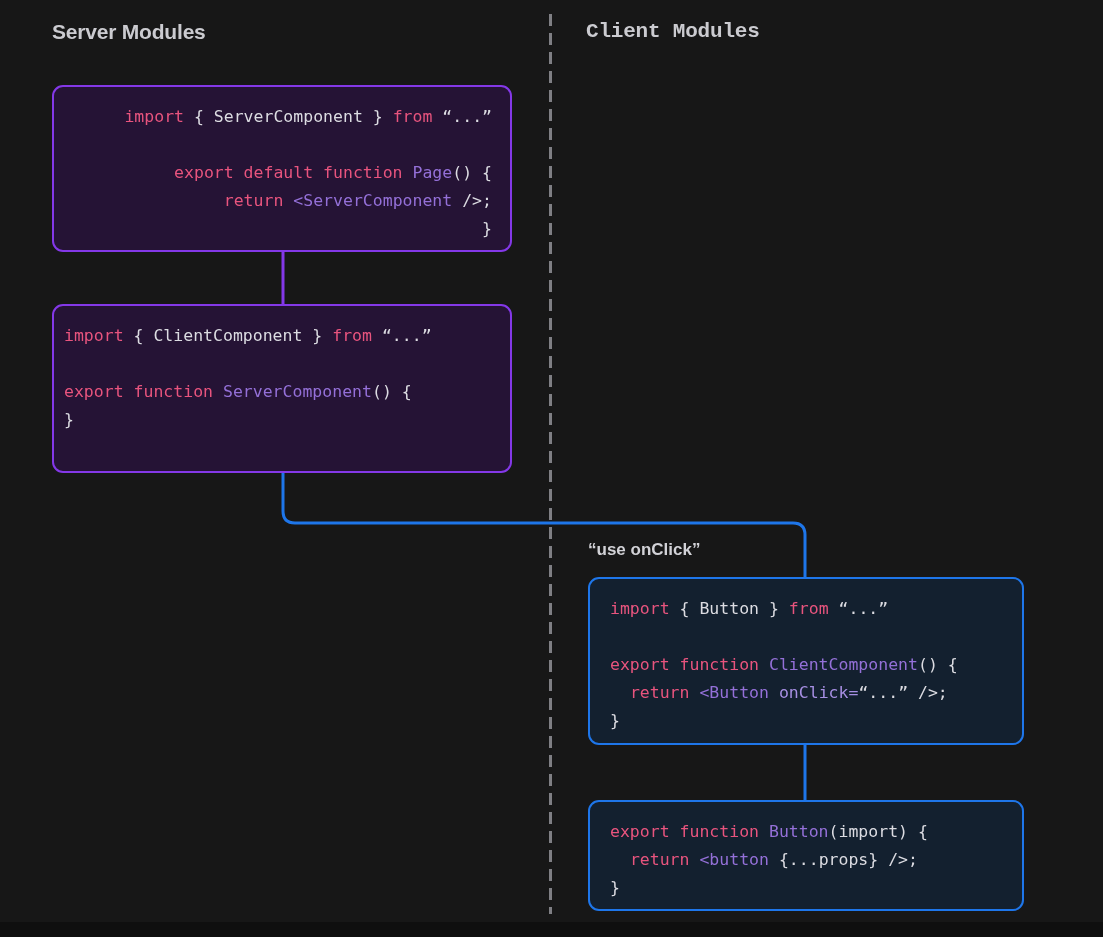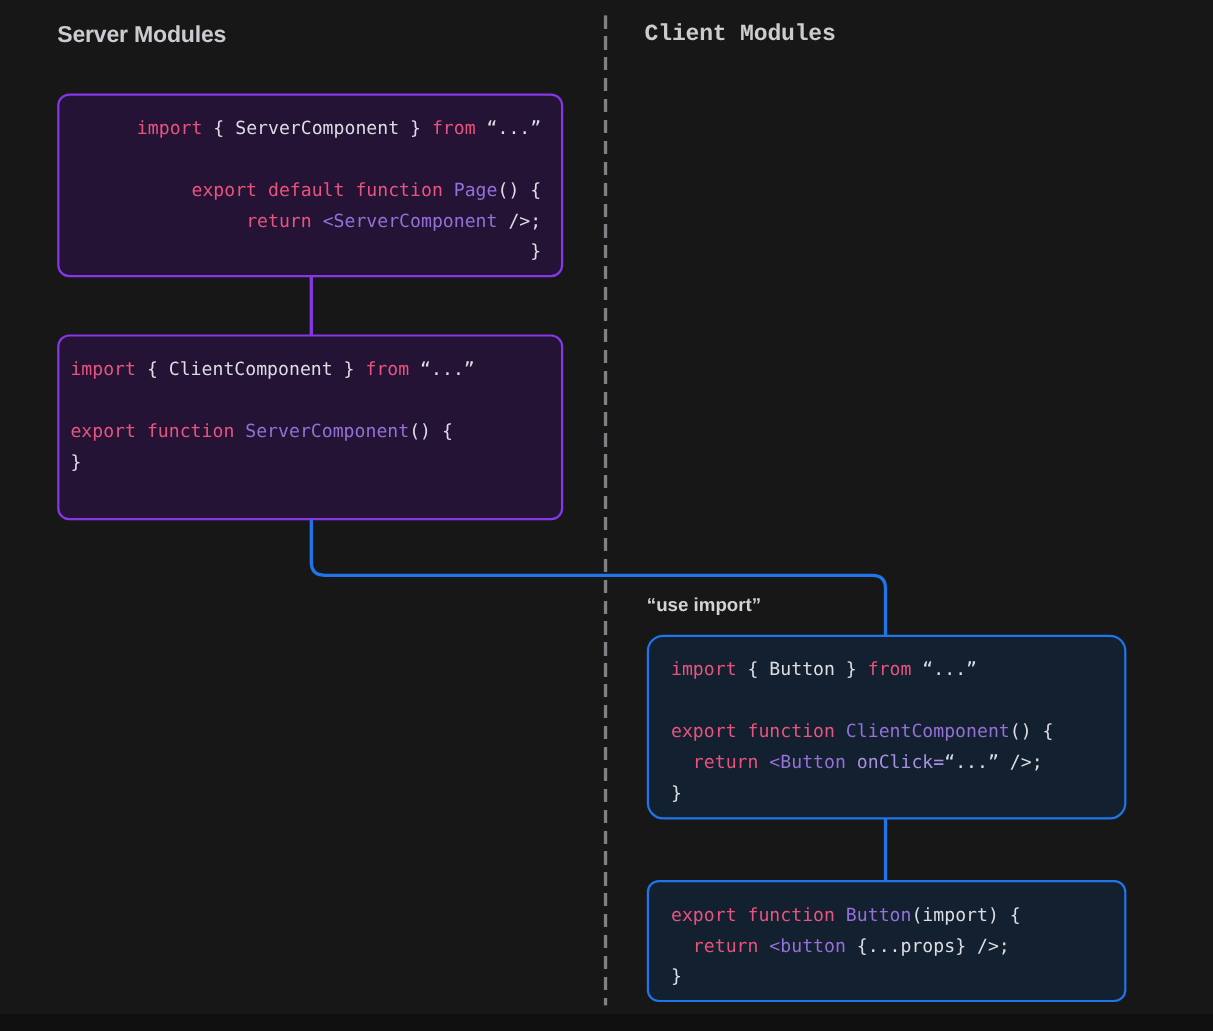--- a/index.html
+++ b/index.html
@@ -107,23 +107,23 @@
       <div class="code-line"><span style="color: rgb(220, 220, 226);">}</span></div>
     </div>
 
   <div class="code-box box-servercomponent" style="border-color: rgb(132, 56, 232); background: rgb(37, 19, 53);">
       <div class="code-line"><span style="color: rgb(232, 84, 126);">import</span><span style="color: rgb(220, 220, 226);"> { ClientComponent } </span><span style="color: rgb(232, 84, 126);">from</span><span style="color: rgb(220, 220, 226);"> “...”</span></div>
       <div class="code-line">&nbsp;</div>
       <div class="code-line"><span style="color: rgb(232, 84, 126);">export function</span><span style="color: rgb(220, 220, 226);"> </span><span style="color: rgb(148, 112, 216);">ServerComponent</span><span style="color: rgb(220, 220, 226);">() {</span></div>
       <div class="code-line"><span style="color: rgb(220, 220, 226);">}</span></div>
     </div>
 
-  <div class="use-client-label" style="color: rgb(210, 210, 215);">“use import”</div>
+  <div class="use-client-label" style="color: rgb(210, 210, 215);">“use onClick”</div>
 
-  <div class="code-box box-clientcomponent" style="border-color: rgb(30, 118, 234); background: rgb(19, 32, 47); border-radius: 15px;">
+  <div class="code-box box-clientcomponent" style="border-color: rgb(30, 118, 234); background: rgb(19, 32, 47);">
       <div class="code-line"><span style="color: rgb(232, 84, 126);">import</span><span style="color: rgb(220, 220, 226);"> { Button } </span><span style="color: rgb(232, 84, 126);">from</span><span style="color: rgb(220, 220, 226);"> “...”</span></div>
       <div class="code-line">&nbsp;</div>
       <div class="code-line"><span style="color: rgb(232, 84, 126);">export function</span><span style="color: rgb(220, 220, 226);"> </span><span style="color: rgb(148, 112, 216);">ClientComponent</span><span style="color: rgb(220, 220, 226);">() {</span></div>
       <div class="code-line"><span style="color: rgb(220, 220, 226);">  </span><span style="color: rgb(232, 84, 126);">return</span><span style="color: rgb(220, 220, 226);"> </span><span style="color: rgb(148, 112, 216);">&lt;Button</span><span style="color: rgb(220, 220, 226);"> </span><span style="color: rgb(167, 143, 227);">onClick=</span><span style="color: rgb(220, 220, 226);">“...” /&gt;;</span></div>
       <div class="code-line"><span style="color: rgb(220, 220, 226);">}</span></div>
     </div>
 
   <div class="code-box box-button" style="border-color: rgb(30, 118, 234); background: rgb(19, 32, 47);">
       <div class="code-line"><span style="color: rgb(232, 84, 126);">export function</span><span style="color: rgb(220, 220, 226);"> </span><span style="color: rgb(148, 112, 216);">Button</span><span style="color: rgb(220, 220, 226);">(import) {</span></div>
       <div class="code-line"><span style="color: rgb(220, 220, 226);">  </span><span style="color: rgb(232, 84, 126);">return</span><span style="color: rgb(220, 220, 226);"> </span><span style="color: rgb(148, 112, 216);">&lt;button</span><span style="color: rgb(220, 220, 226);"> {...props} /&gt;;</span></div>

